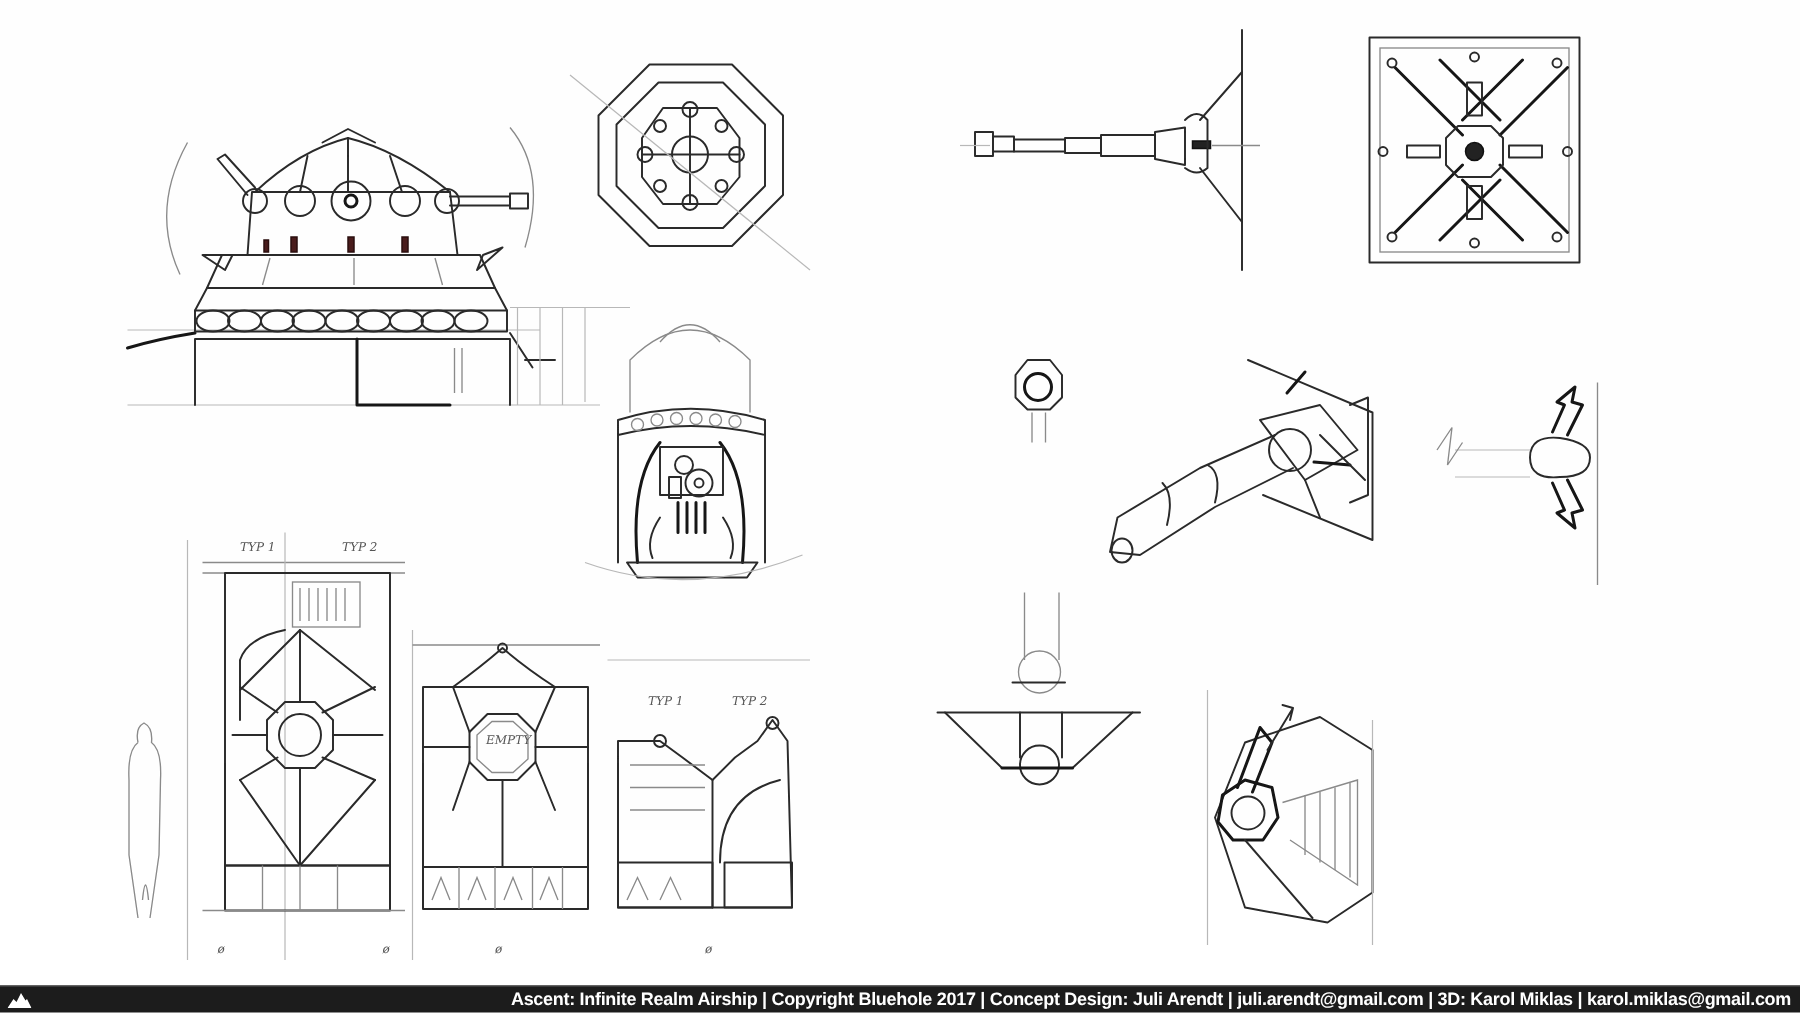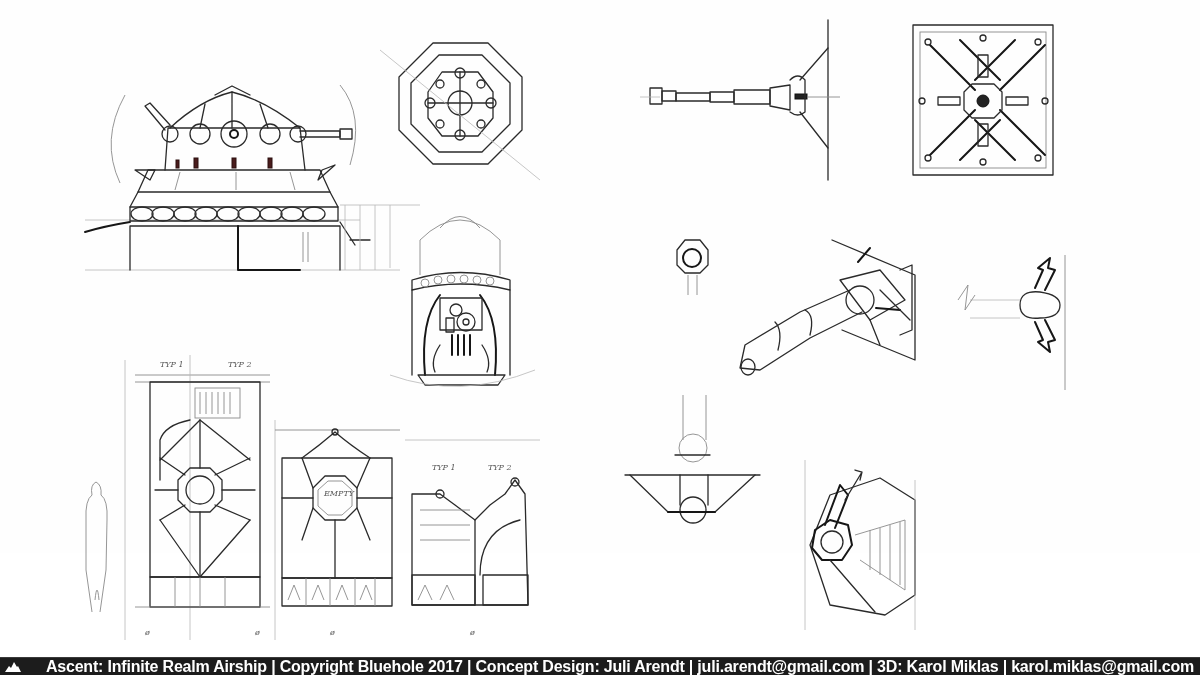--- a/index.html
+++ b/index.html
@@ -8,21 +8,21 @@
   #canvas svg { position:absolute; left:0; top:0; width:1200px; height:657px; }
   .ink { fill:none; stroke:#2a2a2a; stroke-width:1.3; stroke-linecap:round; stroke-linejoin:round; }
   .heavy { fill:none; stroke:#161616; stroke-width:2; stroke-linecap:round; stroke-linejoin:round; }
   .faint { fill:none; stroke:#b8b8b8; stroke-width:0.8; }
   .lite { fill:none; stroke:#8a8a8a; stroke-width:0.9; }
   .fill-dark { fill:#222; stroke:#111; stroke-width:1; }
   .fill-red { fill:#4a1c1c; stroke:#2a0e0e; stroke-width:1; }
   .annot { font-family:"DejaVu Serif", serif; font-style:italic; font-size:8px; fill:#555; }
   #footer { position:absolute; left:0; top:657px; width:1200px; height:18px; background:#1c1c1c; border-top:1px solid #3a3a3a; box-sizing:border-box; }
   #footer .logo { position:absolute; left:5px; top:3px; width:16px; height:11px; }
-  #footer .credits { position:absolute; right:6px; top:2px; color:#ffffff; font-size:16px; font-weight:bold; letter-spacing:-0.2px; white-space:nowrap; line-height:13px; font-family:"Liberation Sans", sans-serif; }
+  #footer .credits { position:absolute; right:6px; top:2px; color:#ffffff; font-size:12px; font-weight:bold; letter-spacing:-0.2px; white-space:nowrap; line-height:13px; font-family:"Liberation Sans", sans-serif; }
 </style>
 </head>
 <body>
 
 <div id="canvas">
 <svg viewBox="0 0 1200 657" xmlns="http://www.w3.org/2000/svg">
 
   <g>
 
     <line class="faint" x1="85" y1="220" x2="360" y2="220"></line>

